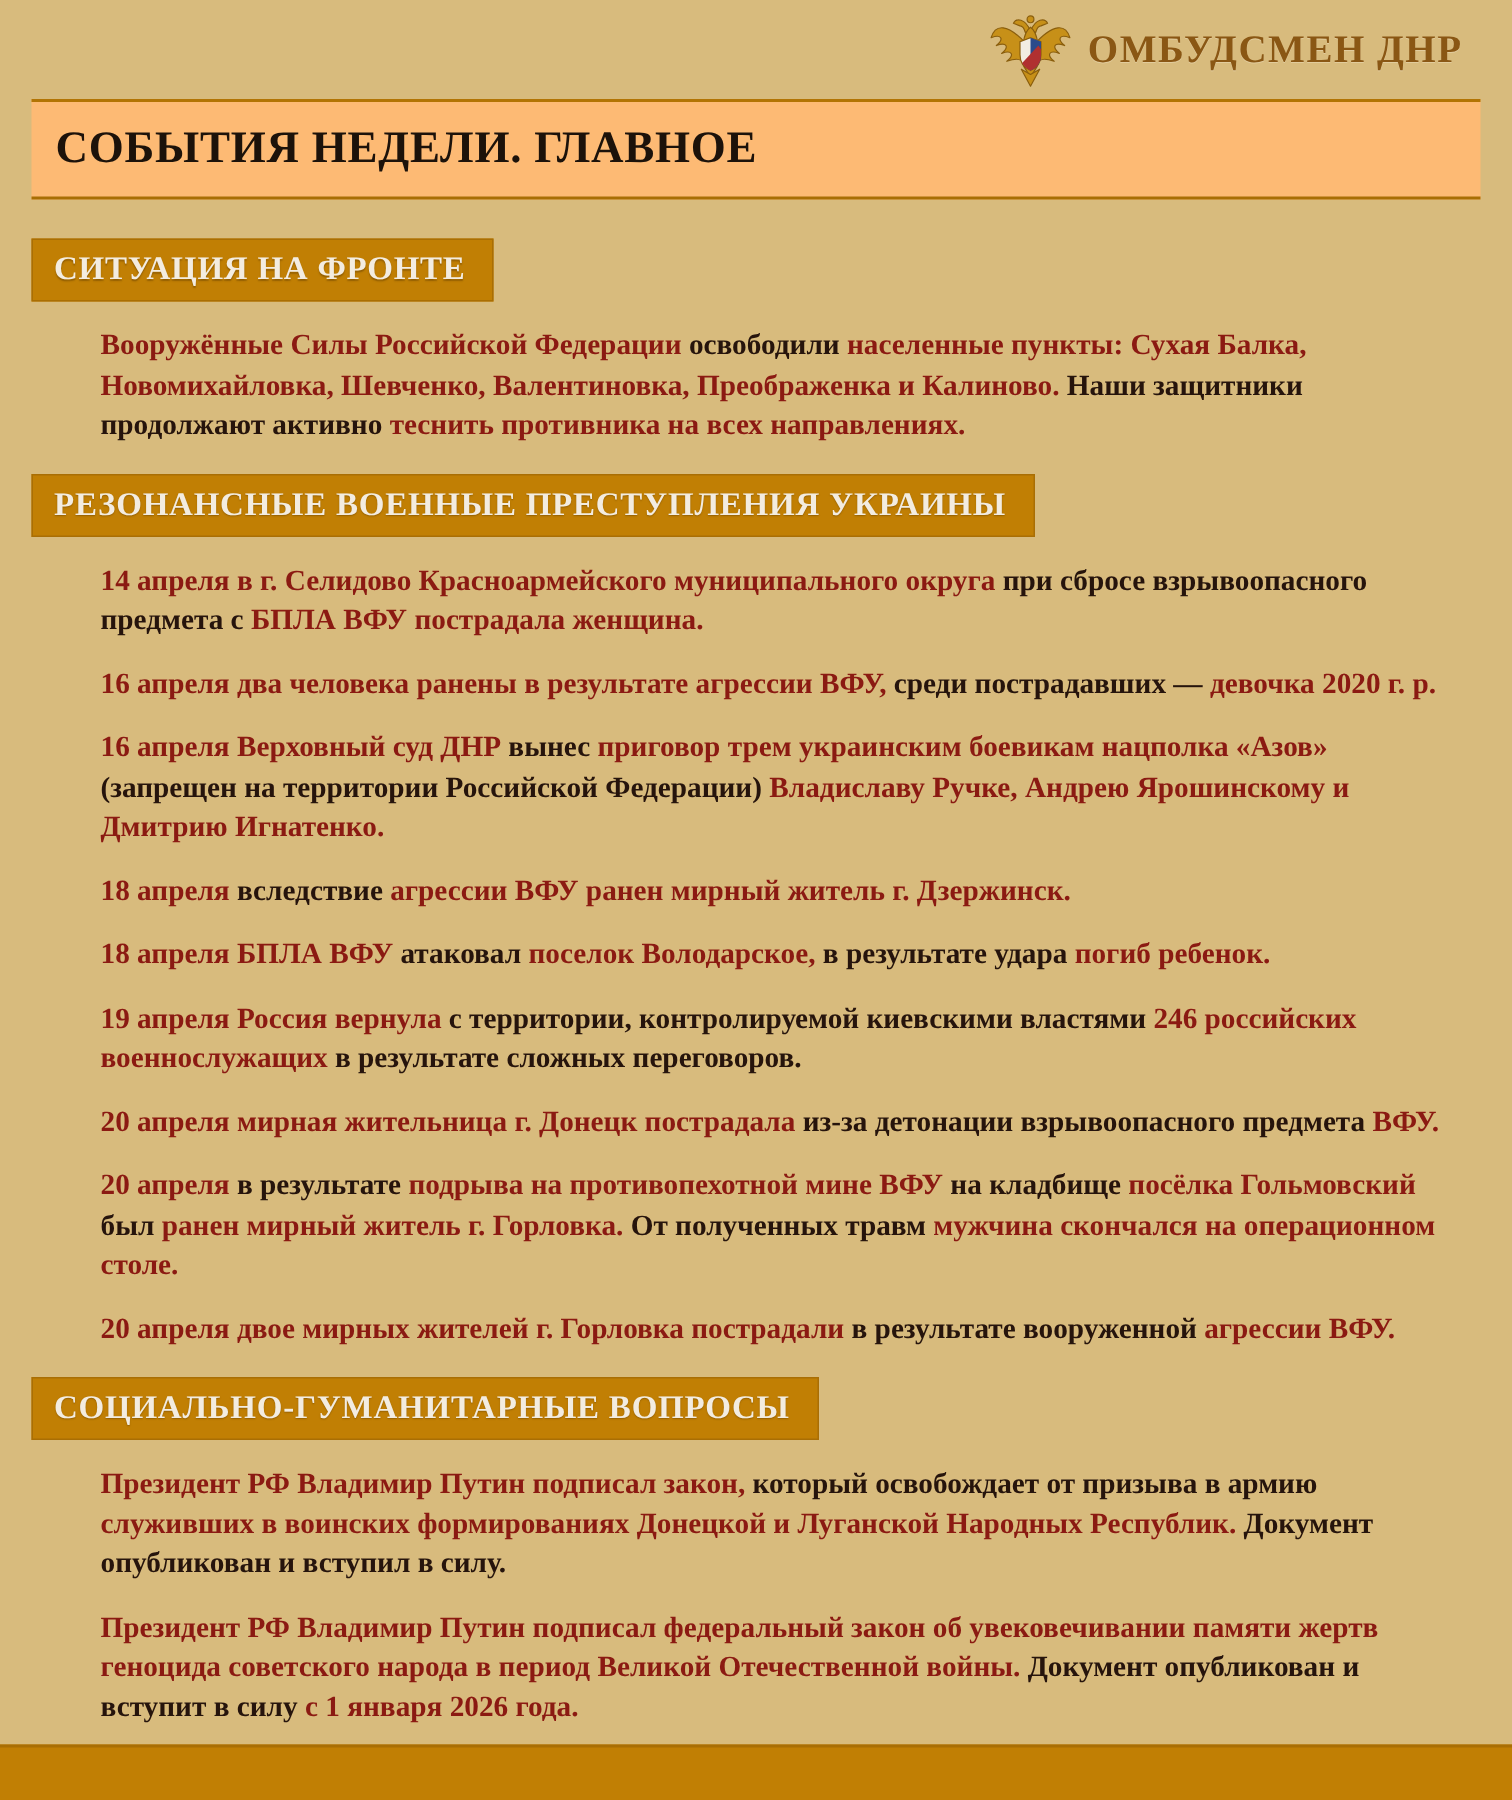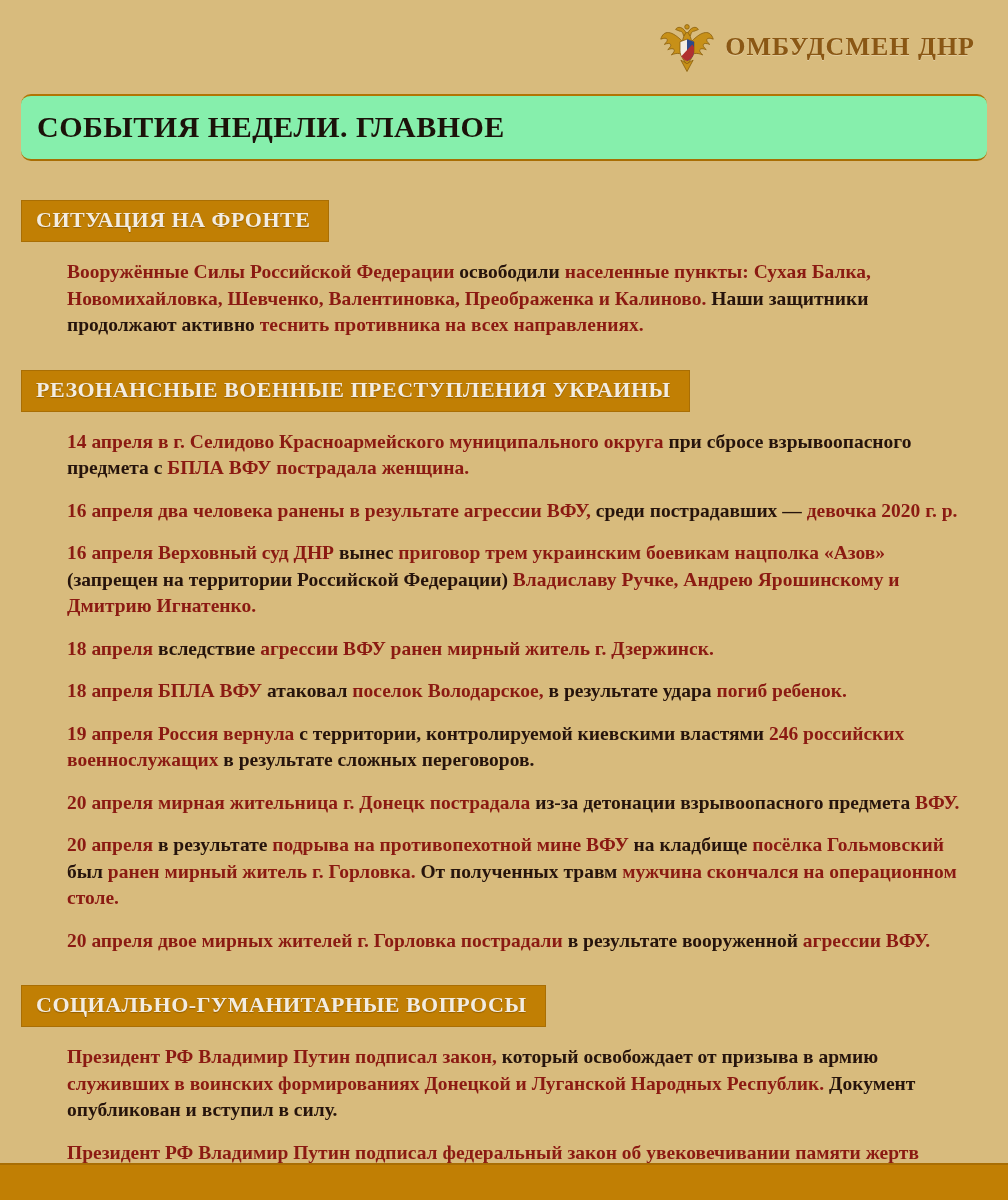--- a/index.html
+++ b/index.html
@@ -7,51 +7,50 @@
     width:1008px;height:1200px;
     background:#d8bb7d;
     font-family:"Liberation Serif", serif;
     position:relative;
     overflow:hidden;
   }
   .page{padding:0 21px;box-sizing:border-box;}
 
   
   .brandbar{
-    height:94px;
+    height:66px;
     display:flex;justify-content:flex-end;align-items:center;
     gap:10px;padding-right:12px;
   }
   .brand-text{
     color:#8a5714;font-weight:bold;font-size:26px;letter-spacing:1px;
     text-shadow:0 1px 0 rgba(255,255,255,.25);
   }
   .logo{width:56px;height:52px;flex:none;}
 
   
   .title-banner{
-    background:#86efac;
+    background:#fdba74;
     border-top:2px solid #b27404;border-bottom:2px solid #a96e04;
     padding:14px 16px 15px 16px;
     margin-bottom:22px;
-    border-radius:10px;
   }
   .title-banner h1{
     margin:0;color:#1c120a;font-size:30px;font-weight:bold;letter-spacing:.5px;
   }
 
   
   .section-banner{
     display:inline-block;
     background:#c17f04;
     border:1px solid #a96e04;
     color:#f3ece0;
     font-weight:bold;font-size:22px;letter-spacing:.5px;
     padding:6px 18px 8px 14px;
-    margin:17px 0 15px 0;
+    margin:4px 0 15px 0;
     text-shadow:0 1px 1px rgba(90,55,0,.45);
   }
   .section{margin-bottom:10px;}
 
   
   .items{margin-left:30px;}
   .item{display:flex;margin-bottom:12px;align-items:center;}
   .bar{width:3px;background:#b5770e;flex:none;margin-right:13px;border-radius:1px;}
   .item p{
     margin:2px 0;

